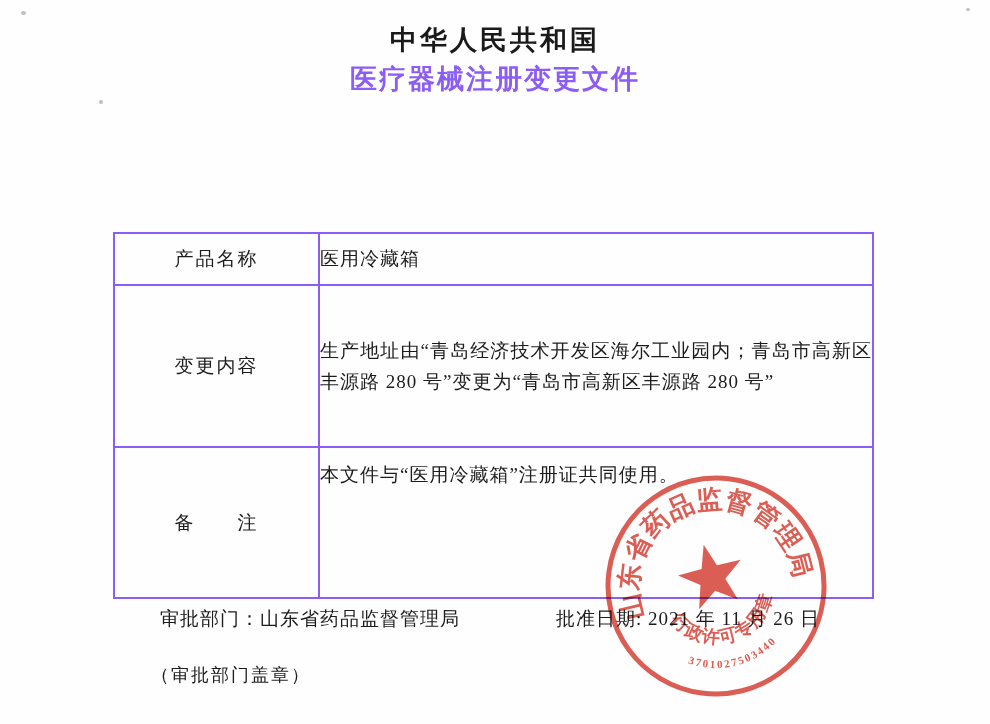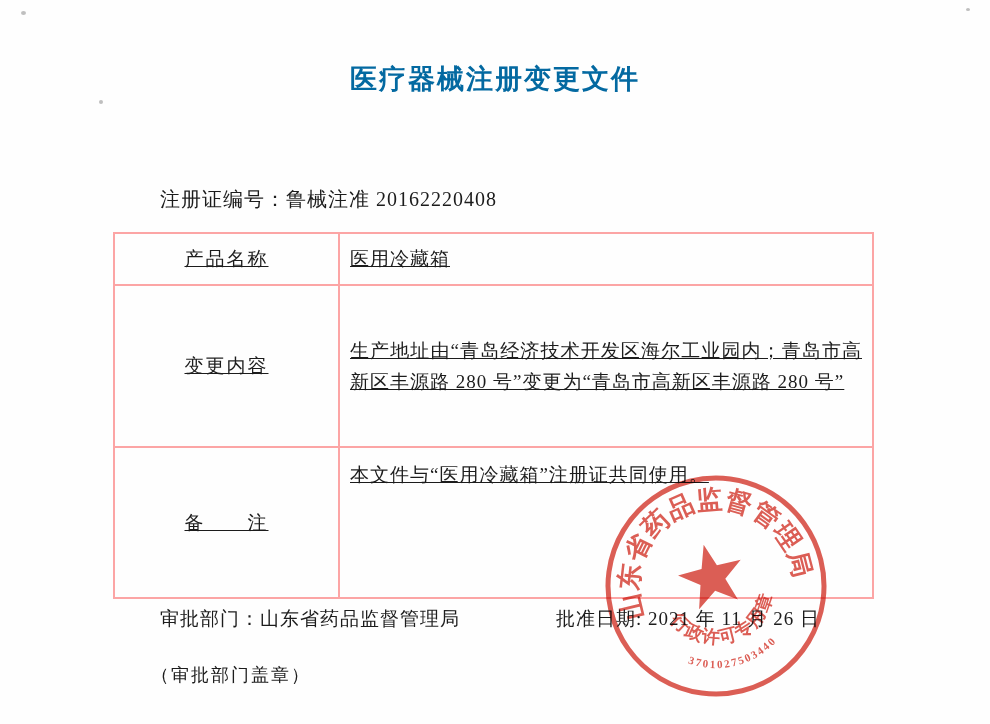--- a/index.html
+++ b/index.html
@@ -31,45 +31,44 @@
   .title2 {
     position: absolute;
     top: 61px;
     left: 0;
     width: 100%;
     margin: 0;
     text-align: center;
     font-size: 27px;
     font-weight: bold;
     letter-spacing: 2px;
-    color: #0369a1;
+    color: #8b5cf6;
   }
   .regline {
     position: absolute;
     top: 186px;
     left: 160px;
     font-size: 20px;
     letter-spacing: 1px;
     font-weight: 500;
     white-space: nowrap;
   }
   table.doc-table {
     position: absolute;
     left: 113px;
     top: 232px;
     width: 761px;
     border-collapse: collapse;
     table-layout: fixed;
     font-size: 19px;
   }
   table.doc-table td {
-    border: 2px solid #fca5a5;
-    padding: 10px;
+    border: 2px solid #8b5cf6;
+    padding: 0;
     font-weight: 500;
-    text-decoration: underline;
   }
   td.label-cell {
     width: 203px;
     text-align: center;
     vertical-align: middle;
     letter-spacing: 2px;
   }
   td.content-cell {
     padding-left: 14px;
     padding-right: 20px;
@@ -139,25 +138,23 @@
 </style>
 </head>
 <body>
 
 <div class="page">
 
   <div class="speck s1"></div>
   <div class="speck s2"></div>
   <div class="speck s3"></div>
 
+  <h1 class="title1">中华人民共和国</h1>
   <h2 class="title2">医疗器械注册变更文件</h2>
 
-  <div class="regline">
-    <span>注册证编号：</span><span>鲁械注准 20162220408</span>
-  </div>
 
   <table class="doc-table">
     <tbody>
       <tr class="row-product">
         <td class="label-cell">产品名称</td>
         <td class="content-cell">医用冷藏箱</td>
       </tr>
       <tr class="row-change">
         <td class="label-cell">变更内容</td>
         <td class="content-cell">生产地址由“青岛经济技术开发区海尔工业园内；青岛市高新区丰源路 280 号”变更为“青岛市高新区丰源路 280 号”</td>

